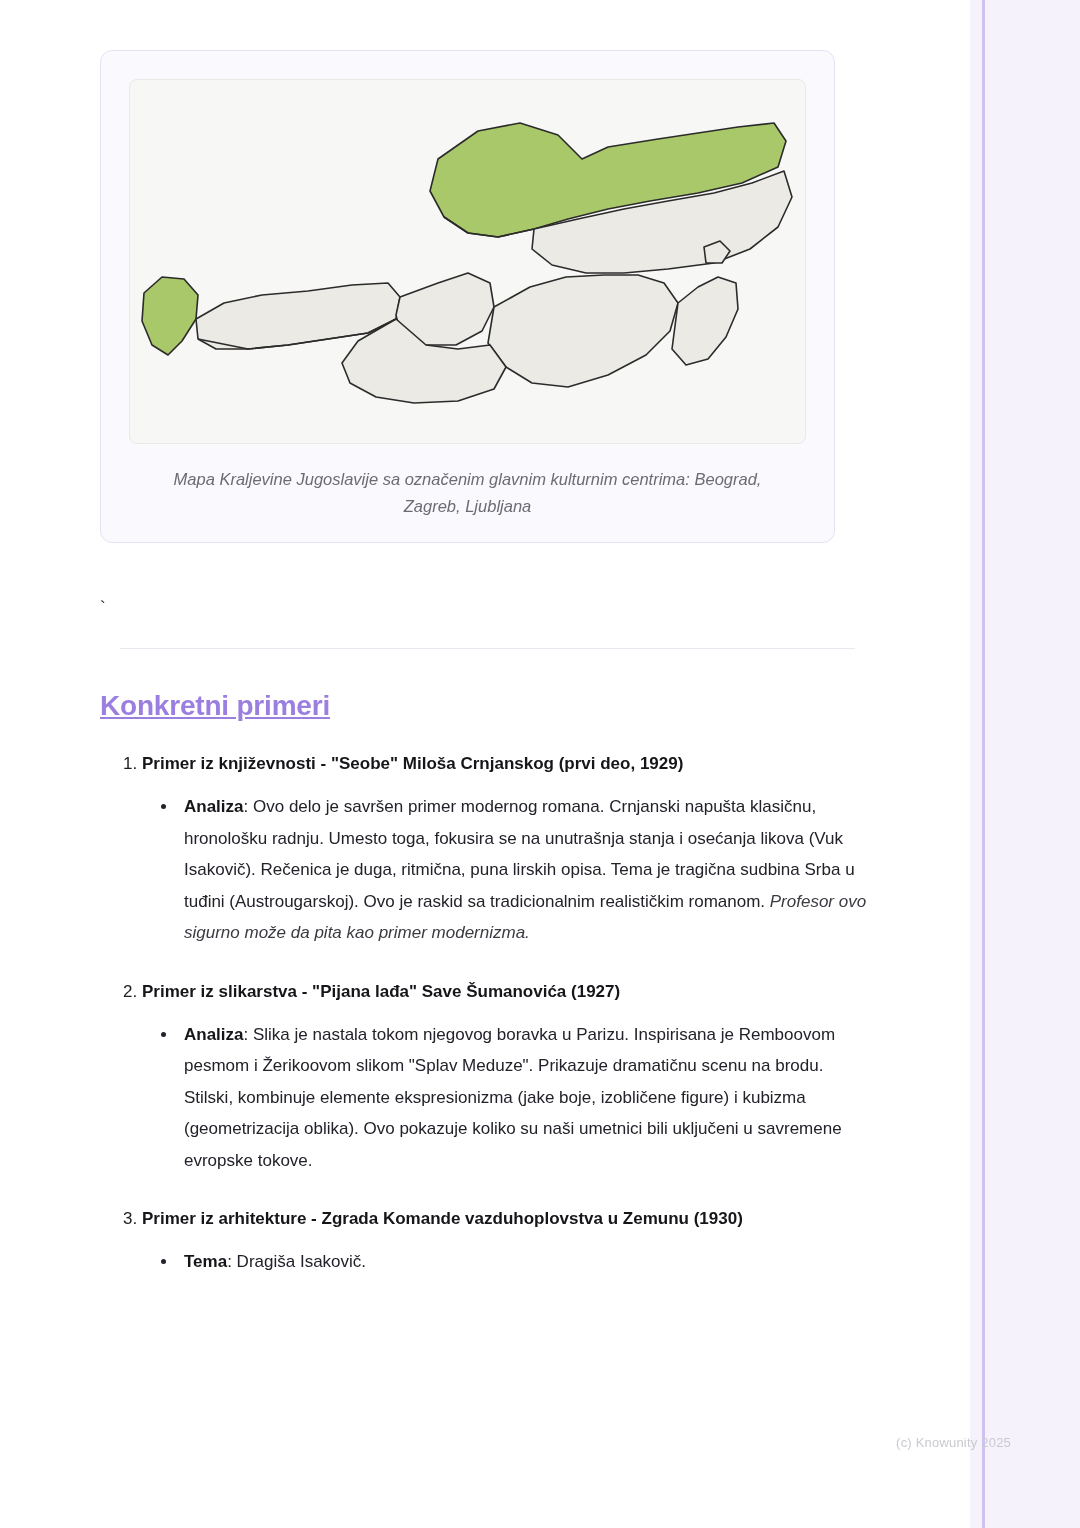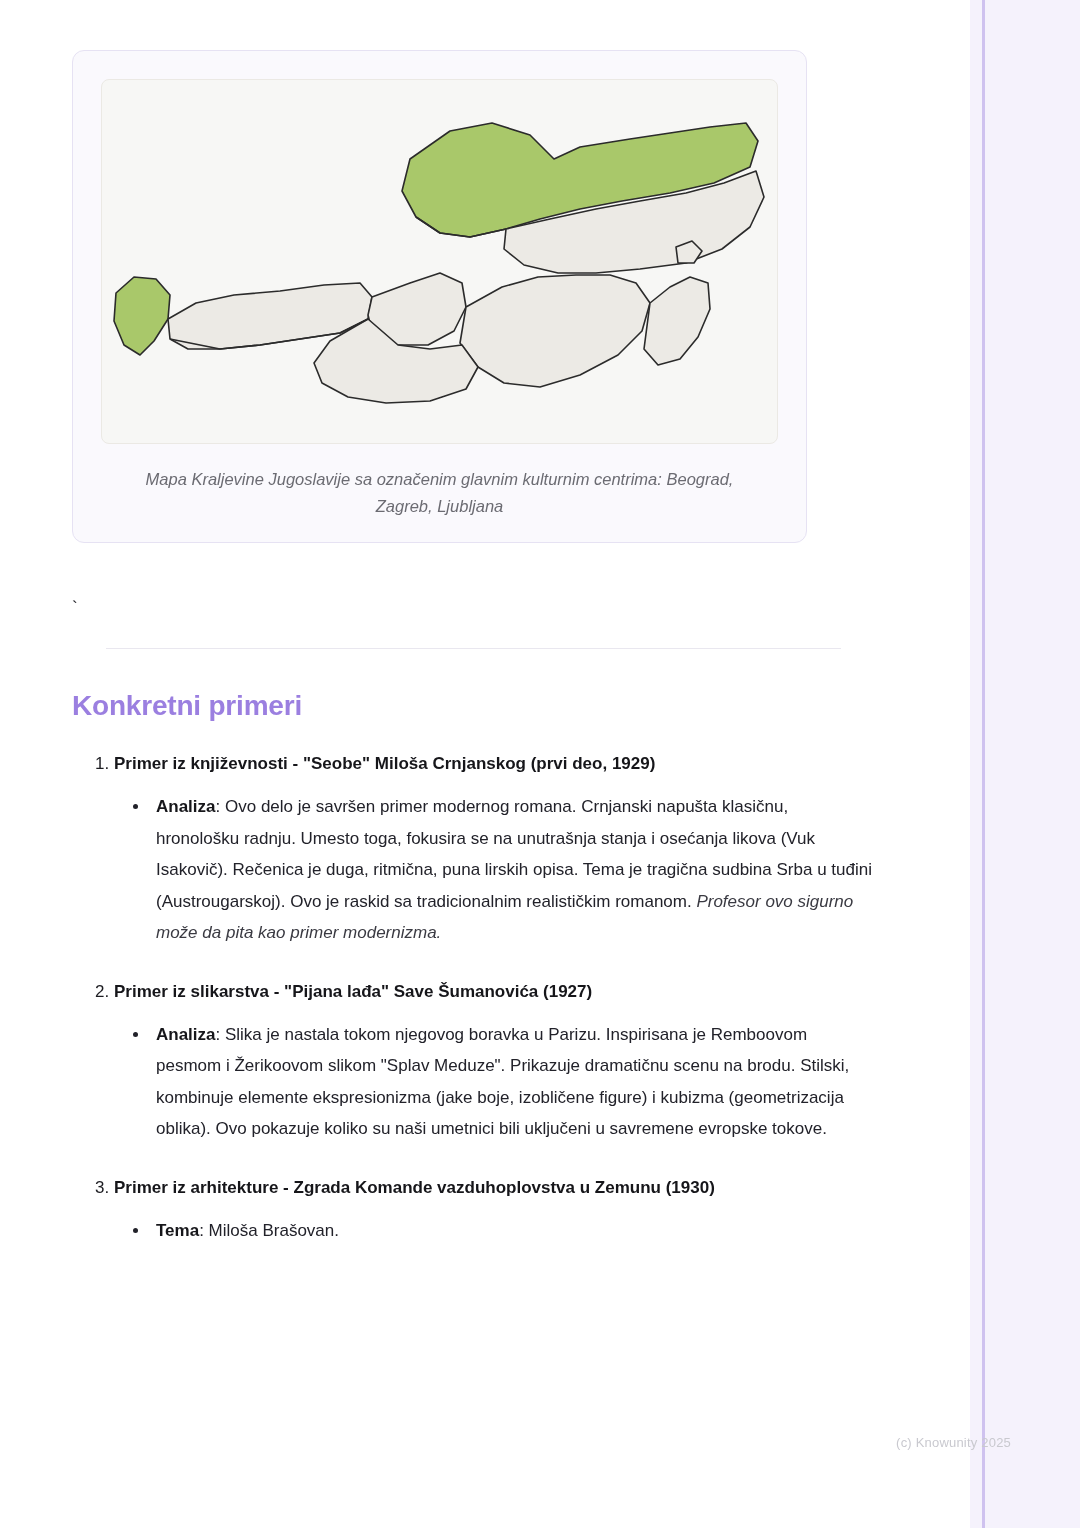--- a/index.html
+++ b/index.html
@@ -28,21 +28,21 @@
   .right-strip-line {
     position: absolute;
     top: 0;
     right: 95px;
     width: 3px;
     height: 100%;
     background: #cfc2ef;
   }
   .content {
     position: relative;
-    padding: 0 95px 0 72px;
+    padding: 0 95px 0 100px;
     width: 970px;
   }
 
   
   .figure-card {
     margin-top: 50px;
     width: 735px;
     border: 1px solid #e6e2f3;
     border-radius: 12px;
     background: #faf9fd;
@@ -86,20 +86,21 @@
   }
 
   
   h2.section-title {
     margin: 40px 0 0 0;
     font-size: 28px;
     line-height: 1.2;
     font-weight: bold;
     color: #9b7fe0;
     letter-spacing: -0.2px;
+    text-decoration: underline;
   }
 
   
   ol.main-list {
     margin: 26px 0 0 0;
     padding-left: 42px;
     list-style-type: decimal;
   }
   ol.main-list > li {
     font-size: 17px;
@@ -211,21 +212,21 @@
           <li>
             <span class="sub-body"><b>Analiza</b><span>: Slika je nastala tokom njegovog boravka u Parizu. Inspirisana je Remboovom pesmom i Žerikoovom slikom "Splav Meduze". Prikazuje dramatičnu scenu na brodu. Stilski, kombinuje elemente ekspresionizma (jake boje, izobličene figure) i kubizma (geometrizacija oblika). Ovo pokazuje koliko su naši umetnici bili uključeni u savremene evropske tokove.</span></span>
           </li>
         </ul>
       </li>
 
       <li>
         <span class="li-title justified">Primer iz arhitekture - Zgrada Komande vazduhoplovstva u Zemunu (1930)</span>
         <ul class="sub-list spaced-3">
           <li>
-            <span class="sub-body"><b>Tema</b><span>: Miloša Brašovan.</span></span>
+            <span class="sub-body"><b>Tema</b><span>: Dragiša Isakovič.</span></span>
           </li>
         </ul>
       </li>
 
     </ol>
 
   </div>
 
   <div class="watermark">(c) Knowunity 2025</div>
 </div>

